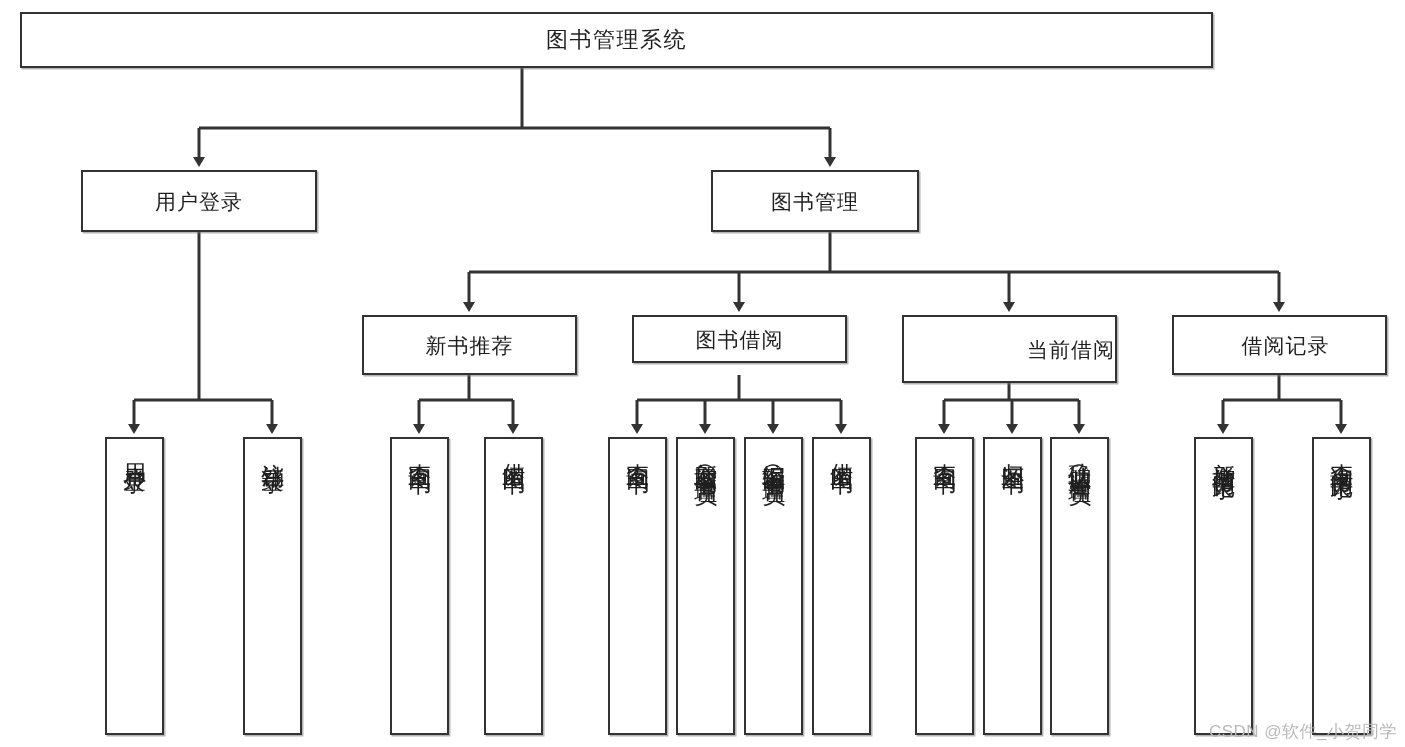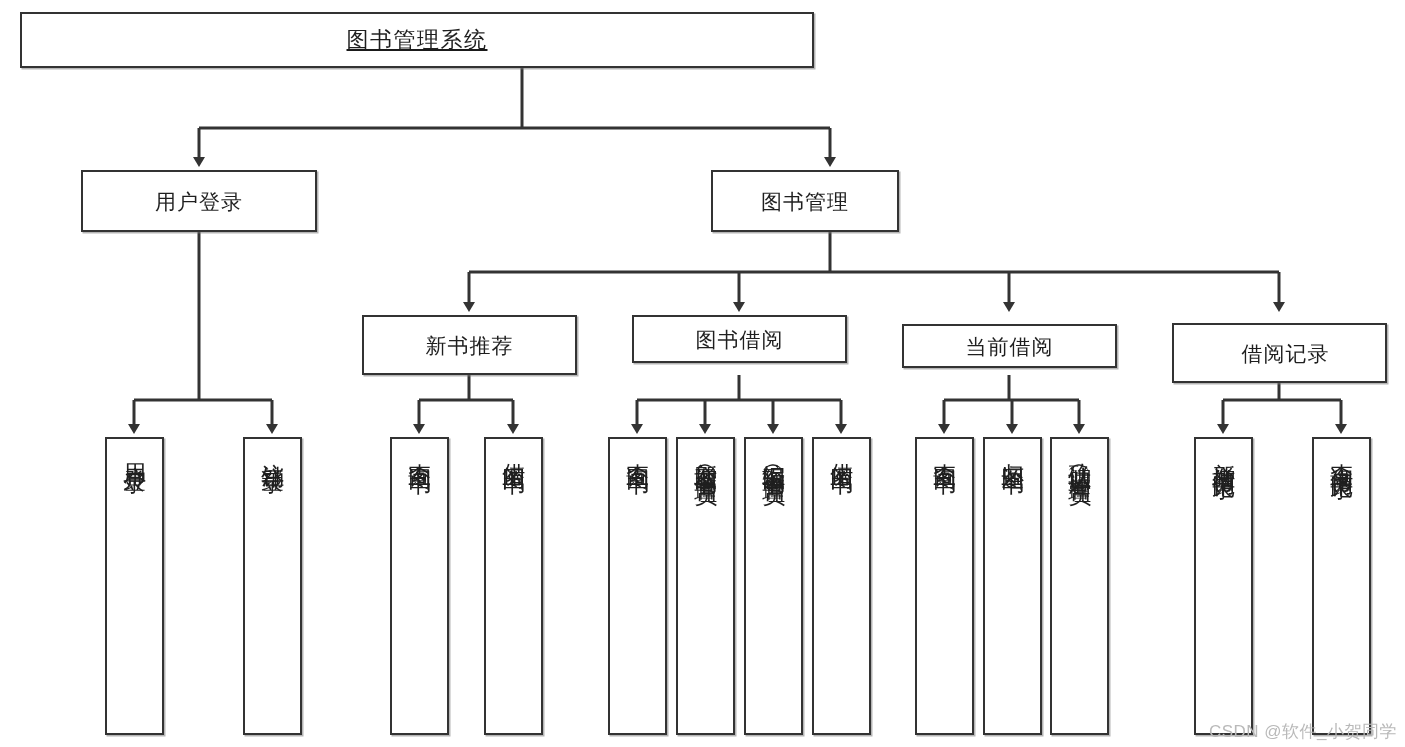--- a/index.html
+++ b/index.html
@@ -128,41 +128,41 @@
       <path d="M1012,400 L1012,425" marker-end="url(#arrow)"></path>
       <path d="M1079,400 L1079,425" marker-end="url(#arrow)"></path>
 
       <path d="M1279,375 L1279,400"></path>
       <path d="M1223,400 L1341,400"></path>
       <path d="M1223,400 L1223,425" marker-end="url(#arrow)"></path>
       <path d="M1341,400 L1341,425" marker-end="url(#arrow)"></path>
     </g>
   </svg>
 
-  <div class="node h root" style="left:20px; top:12px; width:794px; height:56px;text-decoration:underline;">
+  <div class="node h root" style="left:20px; top:12px; width:1193px; height:56px;">
     <span class="label">图书管理系统</span>
   </div>
 
   <div class="node h" style="left:81px; top:170px; width:236px; height:62px;">
     <span class="label">用户登录</span>
   </div>
-  <div class="node h" style="left:711px; top:170px; width:188px; height:62px;">
+  <div class="node h" style="left:711px; top:170px; width:208px; height:62px;">
     <span class="label">图书管理</span>
   </div>
 
   <div class="node h" style="left:362px; top:315px; width:215px; height:60px;align-items:center;">
     <span class="label">新书推荐</span>
   </div>
   <div class="node h" style="left:632px; top:315px; width:215px; height:48px;">
     <span class="label">图书借阅</span>
   </div>
-  <div class="node h" style="left:902px; top:324px; width:215px; height:44px;">
+  <div class="node h" style="left:902px; top:315px; width:215px; height:68px;justify-content:flex-end;">
     <span class="label">当前借阅</span>
   </div>
-  <div class="node h" style="left:1172px; top:323px; width:215px; height:60px;padding-left:12px;">
+  <div class="node h" style="left:1172px; top:315px; width:215px; height:60px;padding-left:12px;">
     <span class="label">借阅记录</span>
   </div>
 
   <div class="node v" style="left:105px; top:437px; width:59px; height:298px;">
     <span class="label">用户登录</span>
   </div>
   <div class="node v" style="left:243px; top:437px; width:59px; height:298px;">
     <span class="label">注销登录</span>
   </div>
 

